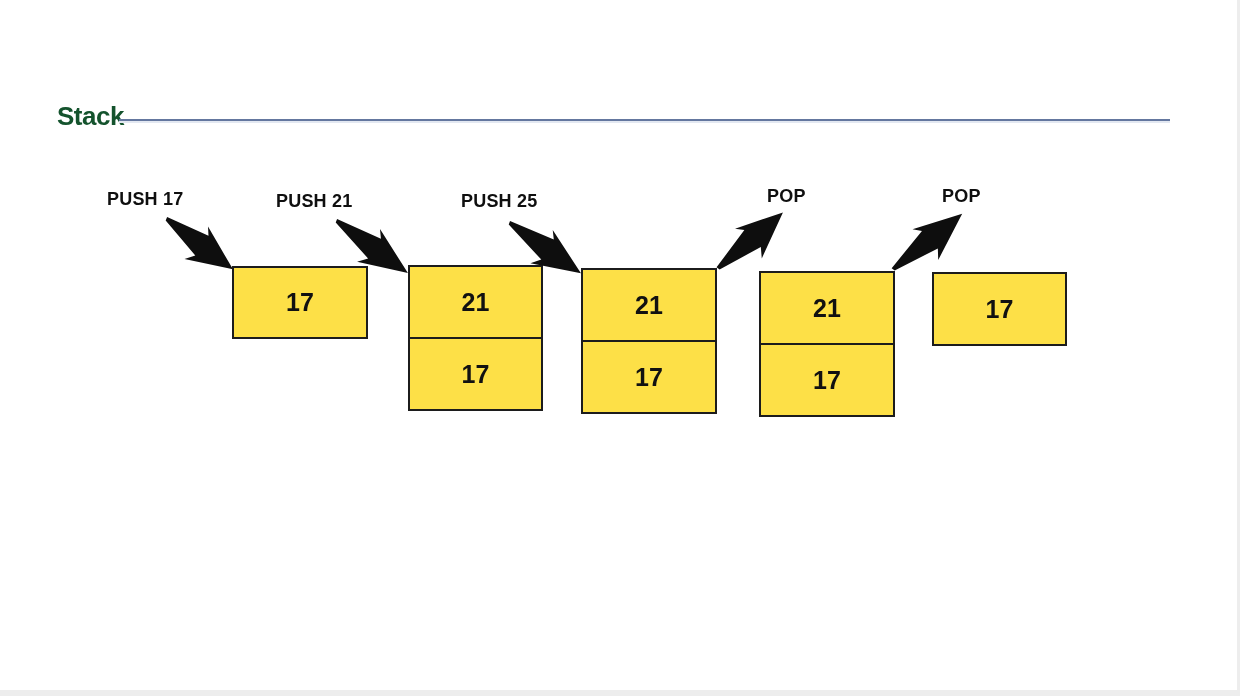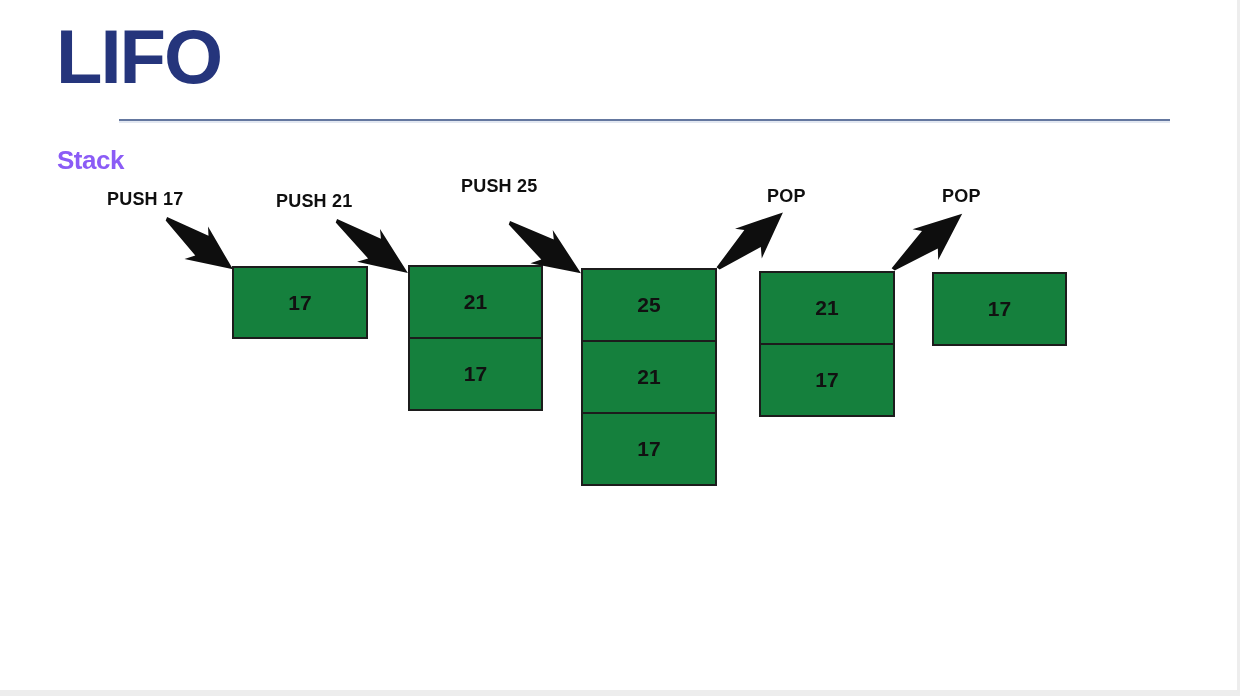--- a/index.html
+++ b/index.html
@@ -29,23 +29,22 @@
     white-space: nowrap;
   }
   .subtitle {
     position: absolute;
     left: 57px;
     top: 103px;
     font-size: 26px;
     line-height: 1;
     font-weight: 700;
     letter-spacing: -0.5px;
-    color: #8b5cf6;
+    color: #14532d;
     white-space: nowrap;
-    margin-top: 44px;
   }
   .divider {
     position: absolute;
     left: 119px;
     top: 119px;
     width: 1051px;
     height: 2px;
     background: #64779F;
     box-shadow: 0 2px 0 #e3e8f1;
   }
@@ -55,21 +54,21 @@
     position: absolute;
     font-size: 18px;
     line-height: 1.1;
     font-weight: 700;
     color: #0f0f0f;
     white-space: nowrap;
     letter-spacing: 0.2px;
   }
   .lb1 { left: 107px; top: 190px; }
   .lb2 { left: 276px; top: 192px; }
-  .lb3 { left: 461px; top: 177px; }
+  .lb3 { left: 461px; top: 192px; }
   .lb4 { left: 767px; top: 187px; }
   .lb5 { left: 942px; top: 187px; }
 
   
   .arrow {
     position: absolute;
     height: 40px;
     overflow: visible;
     transform-origin: 0 50%;
   }
@@ -85,25 +84,25 @@
   .s1 { left: 232px; top: 266px; width: 136px; }
   .s2 { left: 408px; top: 265px; width: 135px; }
   .s3 { left: 581px; top: 268px; width: 136px; }
   .s4 { left: 759px; top: 271px; width: 136px; }
   .s5 { left: 932px; top: 272px; width: 135px; }
   .cell {
     box-sizing: border-box;
     height: 74px;
     margin-top: -2px;
     border: 2px solid #1C1C1C;
-    background: #15803d;
+    background: #fde047;
     display: flex;
     align-items: center;
     justify-content: center;
-    font-size: 21px;
+    font-size: 25px;
     font-weight: 700;
     color: #111111;
   }
   .cell:first-child { margin-top: 0; }
   .s1 .cell { height: 73px; }
 
   
   .right-border {
     position: absolute;
     top: 0;
@@ -119,21 +118,20 @@
     width: 100%;
     height: 6px;
     background: #EDEDED;
   }
 </style>
 </head>
 <body>
 
 <div class="stage">
 
-  <div class="title">LIFO</div>
   <div class="subtitle">Stack</div>
   <div class="divider"></div>
 
   <div class="op-label lb1">PUSH 17</div>
   <svg class="arrow a1" viewBox="0 0 100 44" preserveAspectRatio="none" aria-hidden="true">
     <path d="M 0 18 L 53 8 L 46 0 L 100 22 L 46 44 L 54 34 L 1 22 Z"></path>
   </svg>
   <div class="stack s1">
     <div class="cell">17</div>
   </div>
@@ -145,21 +143,20 @@
   <div class="stack s2">
     <div class="cell">21</div>
     <div class="cell">17</div>
   </div>
 
   <div class="op-label lb3">PUSH 25</div>
   <svg class="arrow a3" viewBox="0 0 100 44" preserveAspectRatio="none" aria-hidden="true">
     <path d="M 0 18 L 53 8 L 46 0 L 100 22 L 46 44 L 54 34 L 1 22 Z"></path>
   </svg>
   <div class="stack s3">
-    <div class="cell">25</div>
     <div class="cell">21</div>
     <div class="cell">17</div>
   </div>
 
   <div class="op-label lb4">POP</div>
   <svg class="arrow a4" viewBox="0 0 100 44" preserveAspectRatio="none" aria-hidden="true">
     <path d="M 0 18 L 53 8 L 46 0 L 100 22 L 46 44 L 54 34 L 1 22 Z"></path>
   </svg>
   <div class="stack s4">
     <div class="cell">21</div>

